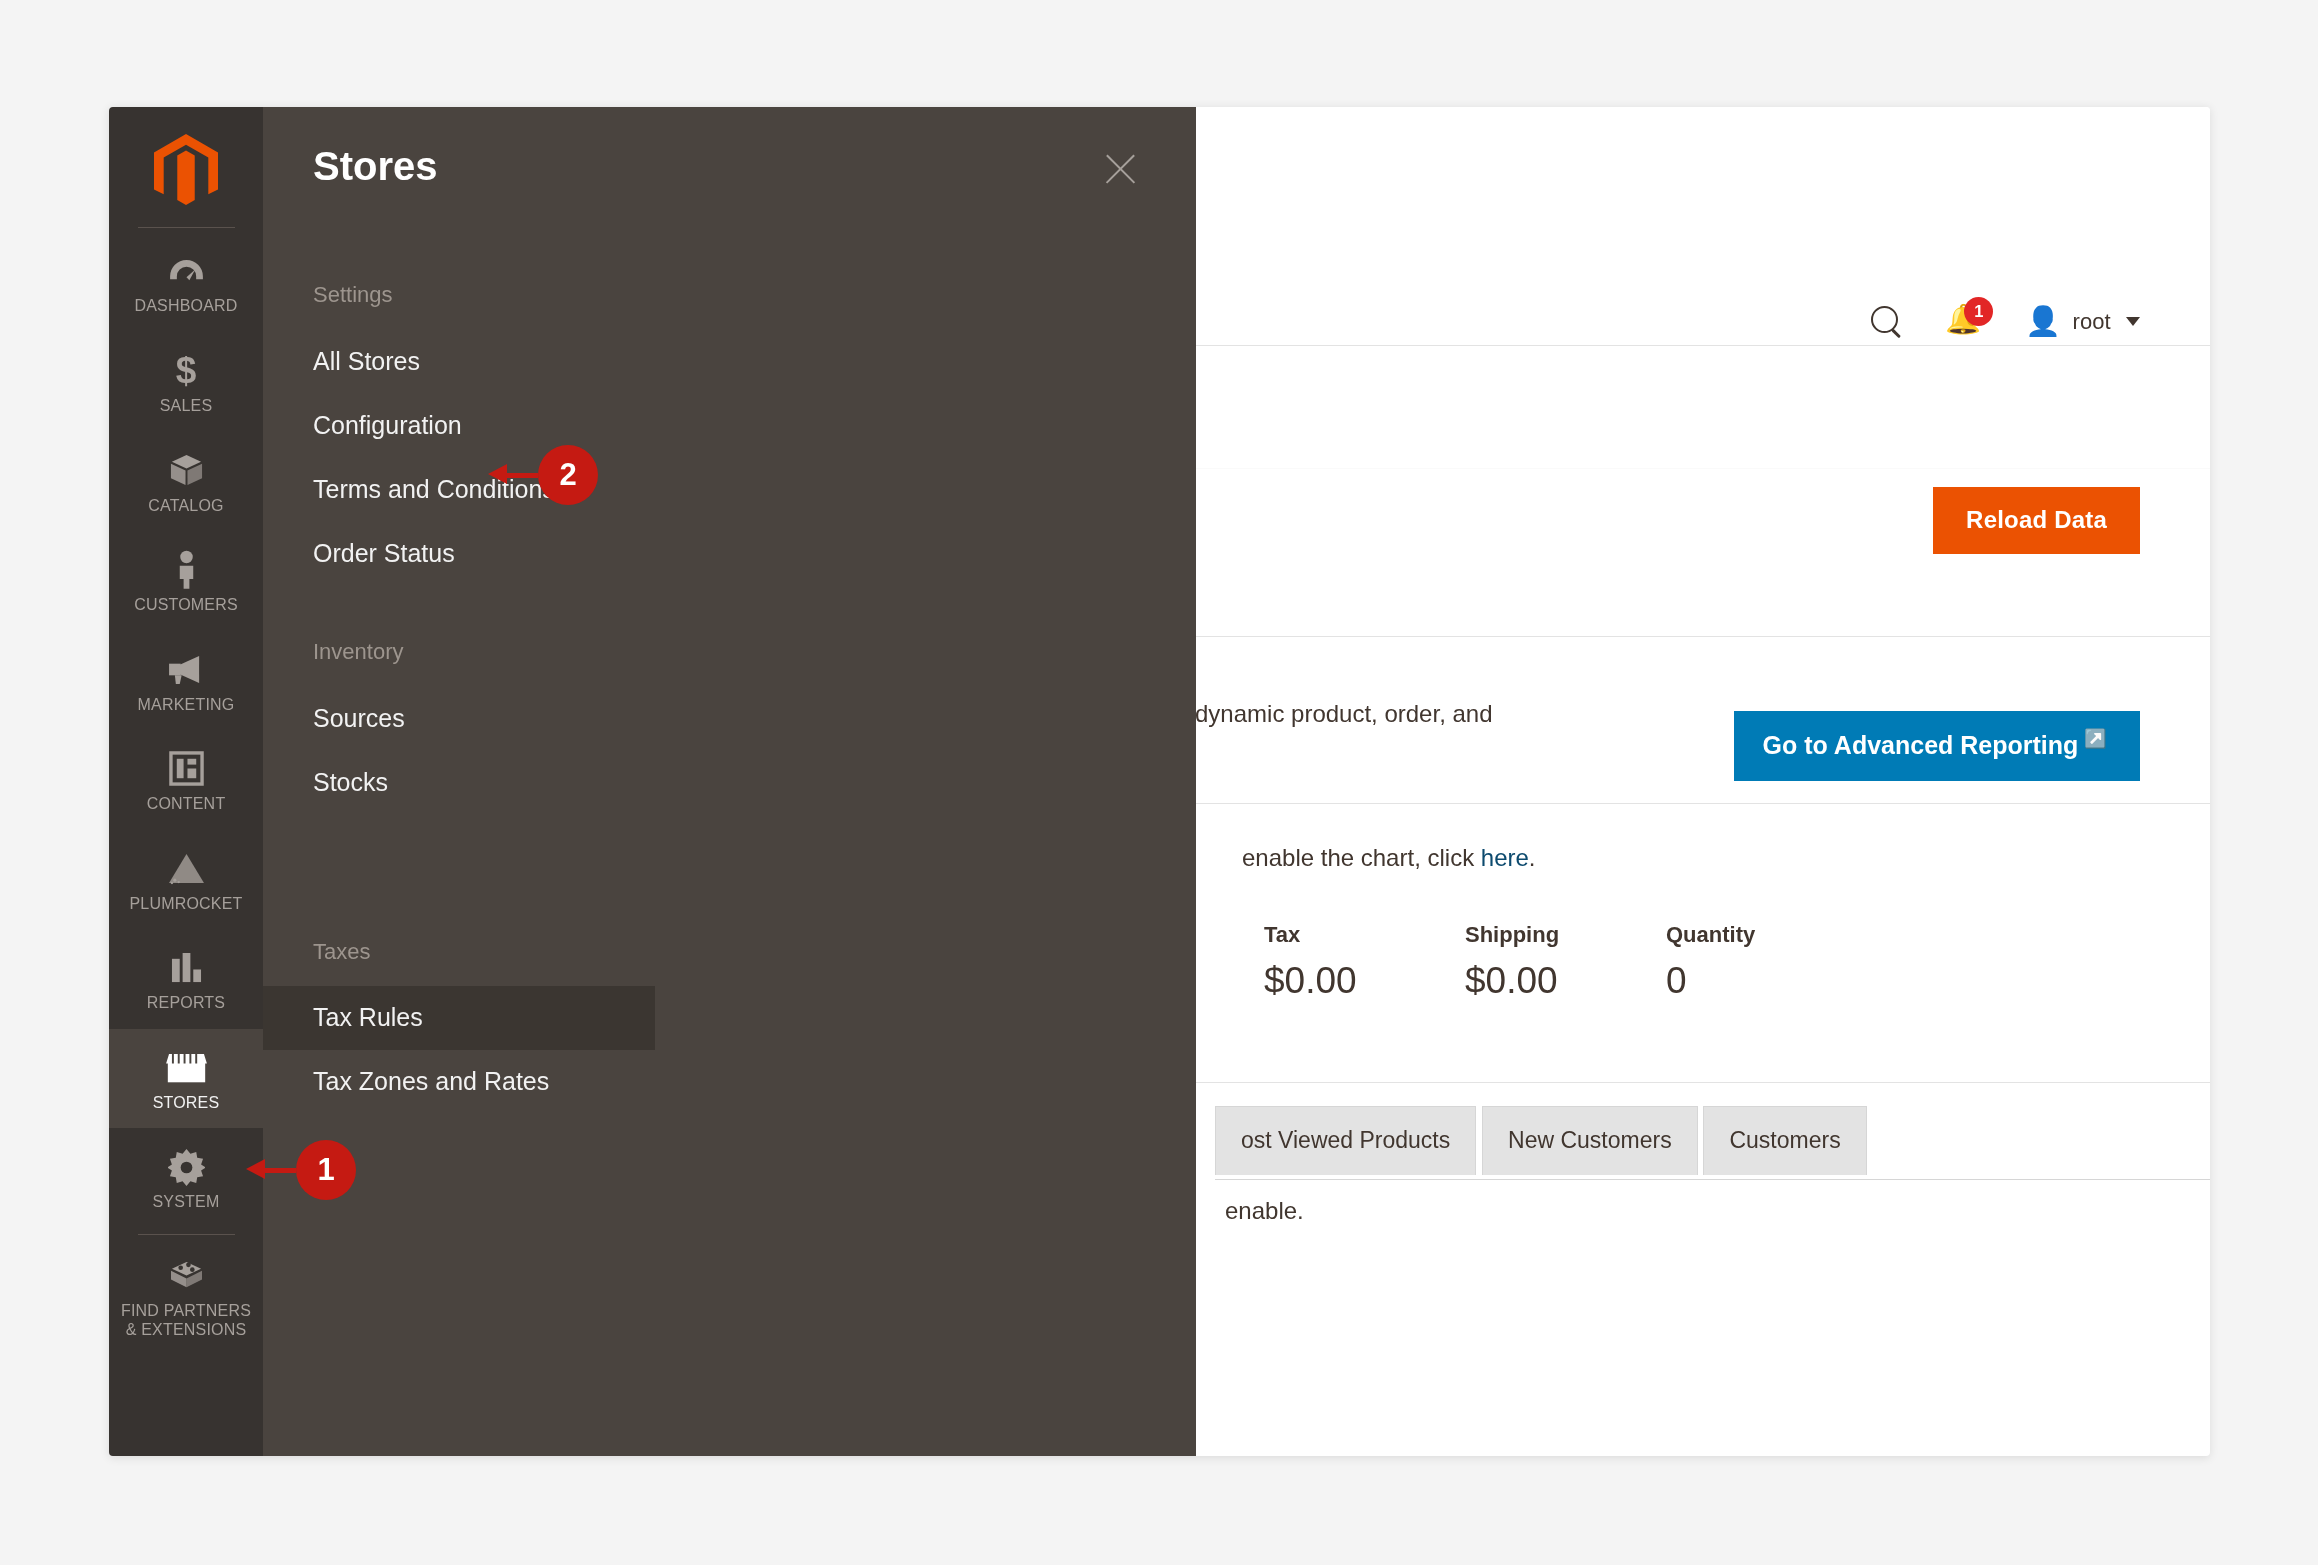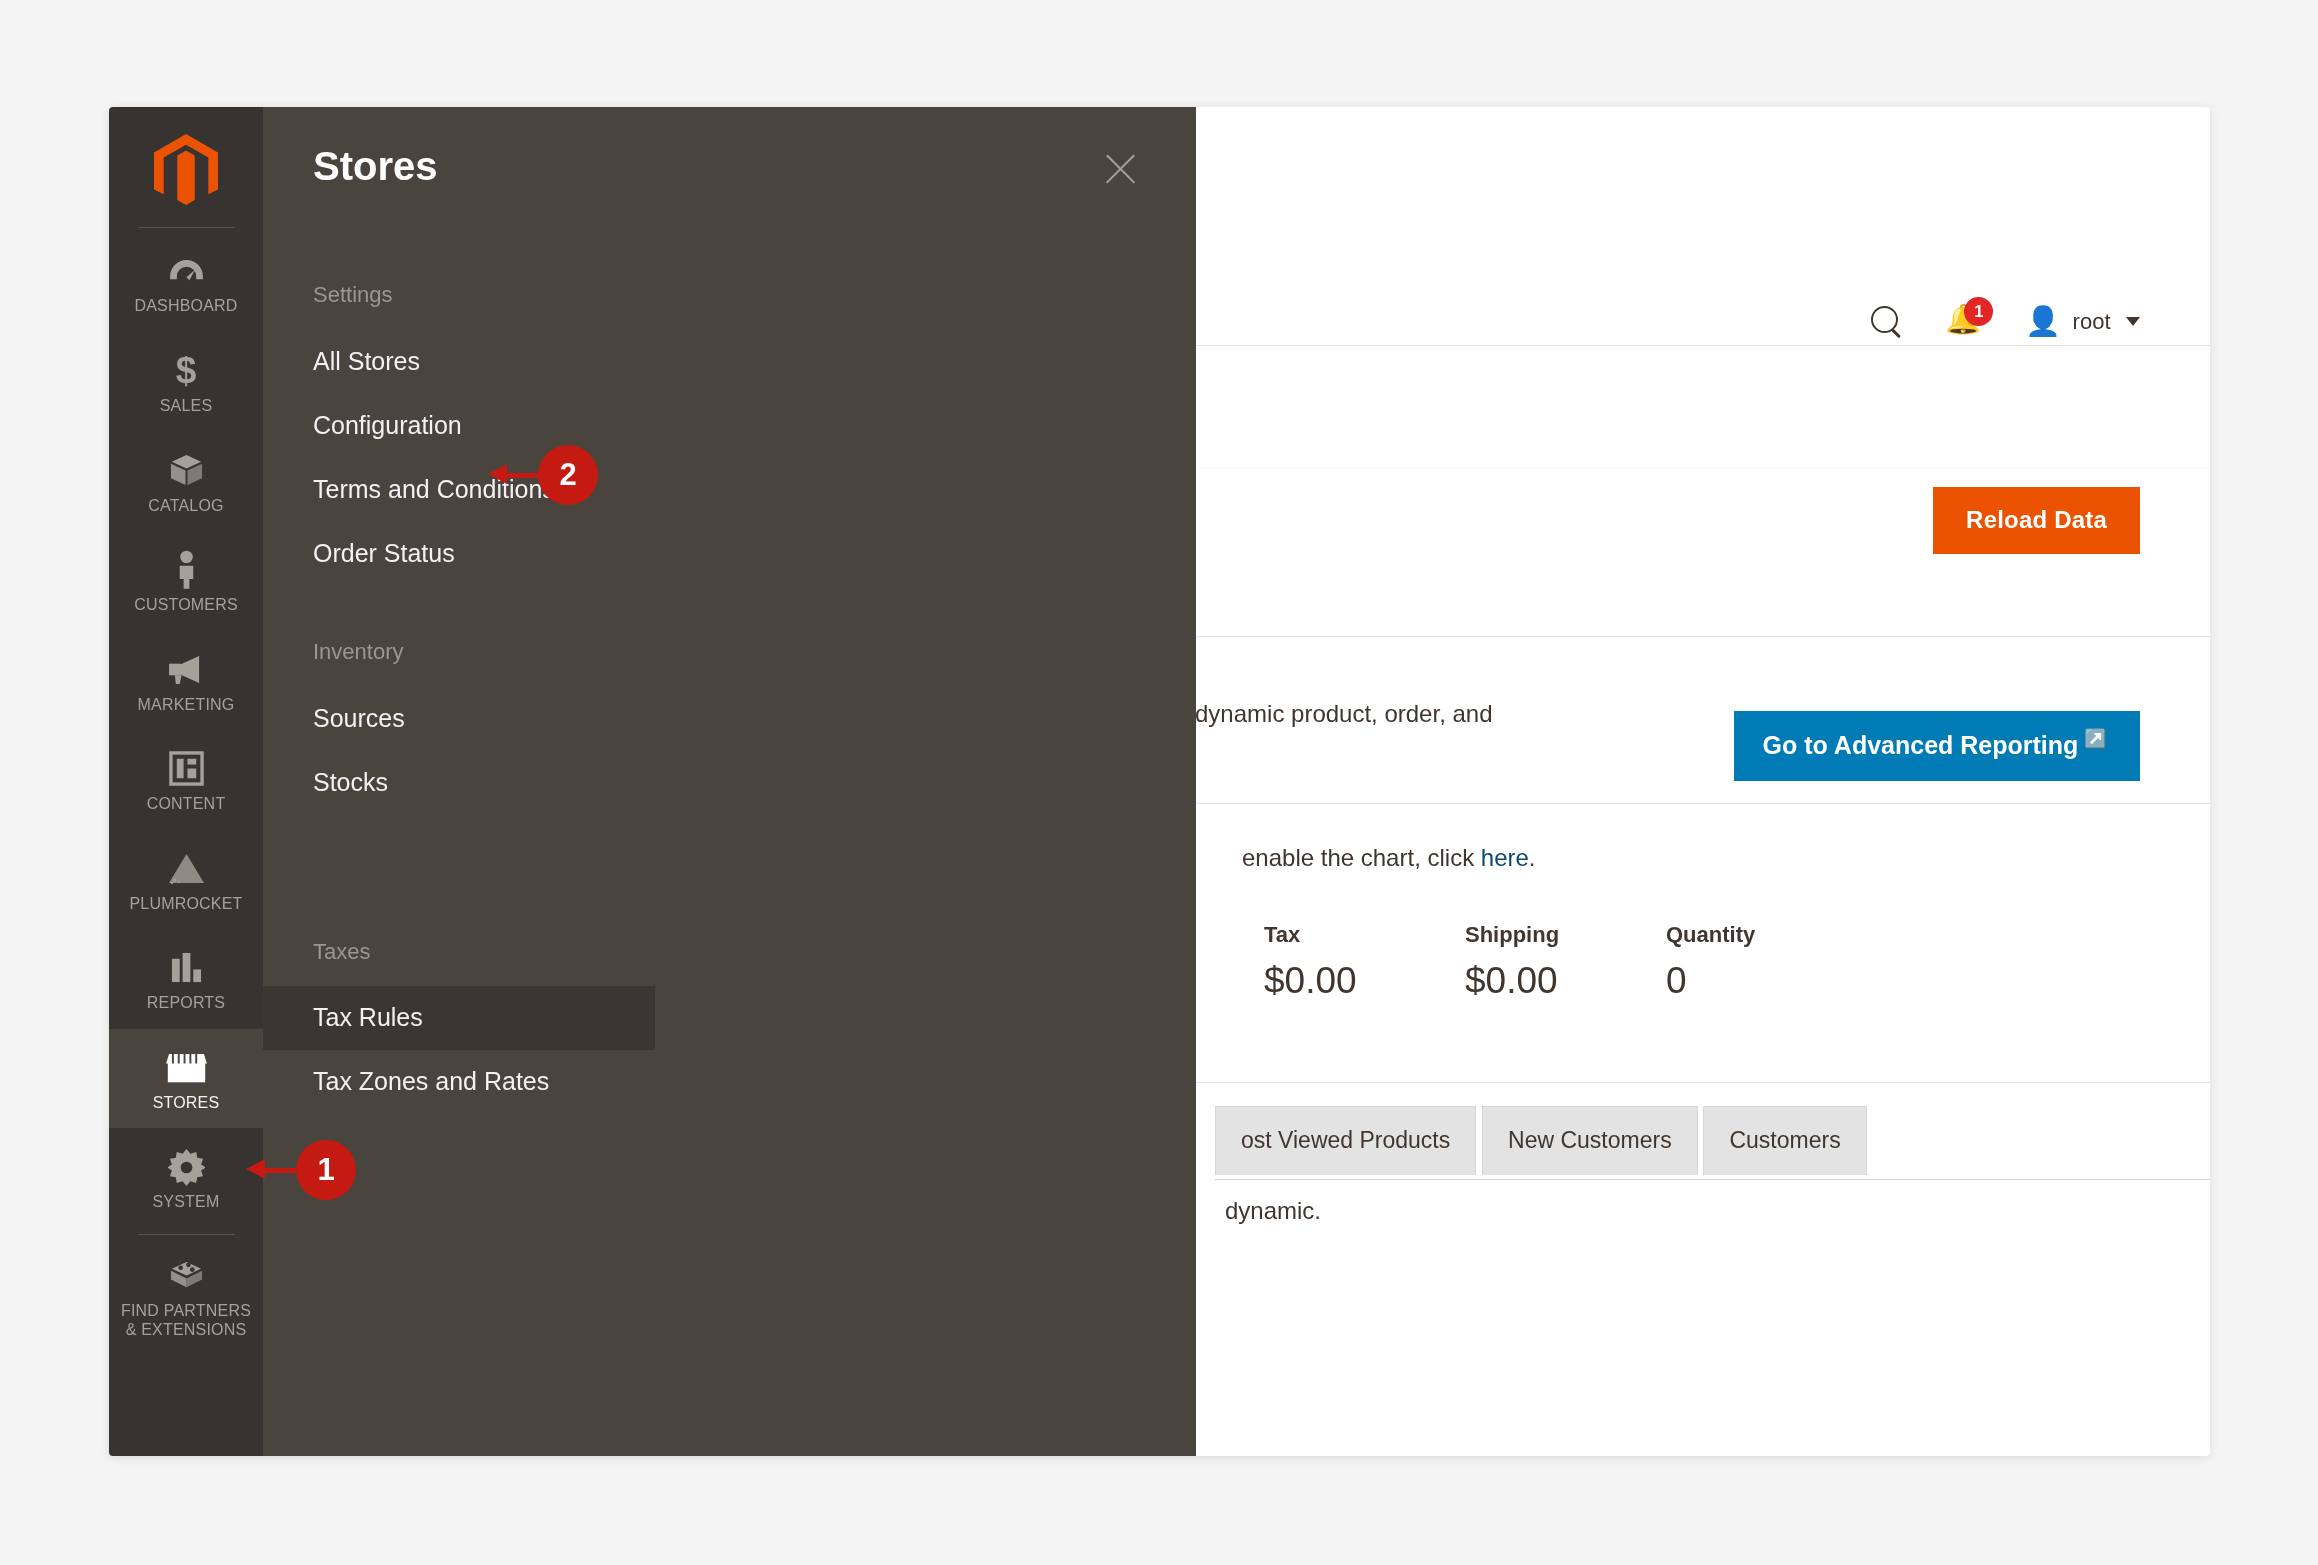--- a/index.html
+++ b/index.html
@@ -276,21 +276,21 @@
 
     <div class="sep" style="top:975px;"></div>
 
     <div class="tabs-row">
       <div class="tab-item">ost Viewed Products</div>
       <div class="tab-item">New Customers</div>
       <div class="tab-item">Customers</div>
     </div>
     <div class="tabs-underline"></div>
 
-    <div class="records-note">dynamic.</div>
+    <div class="records-note">enable.</div>
   </div>
 
   <div class="sidebar">
 
     <div class="logo-wrap">
       <svg class="logo-svg" width="64" height="72" viewBox="0 0 66 74" aria-hidden="true">
         <polygon points="33,0 66,19 66,57 56,62 56,24 33,11 10,24 10,62 0,57 0,19" fill="#eb5202"></polygon>
         <polygon points="33,17 42,22 42,68 33,73 24,68 24,22" fill="#eb5202"></polygon>
       </svg>
     </div>

